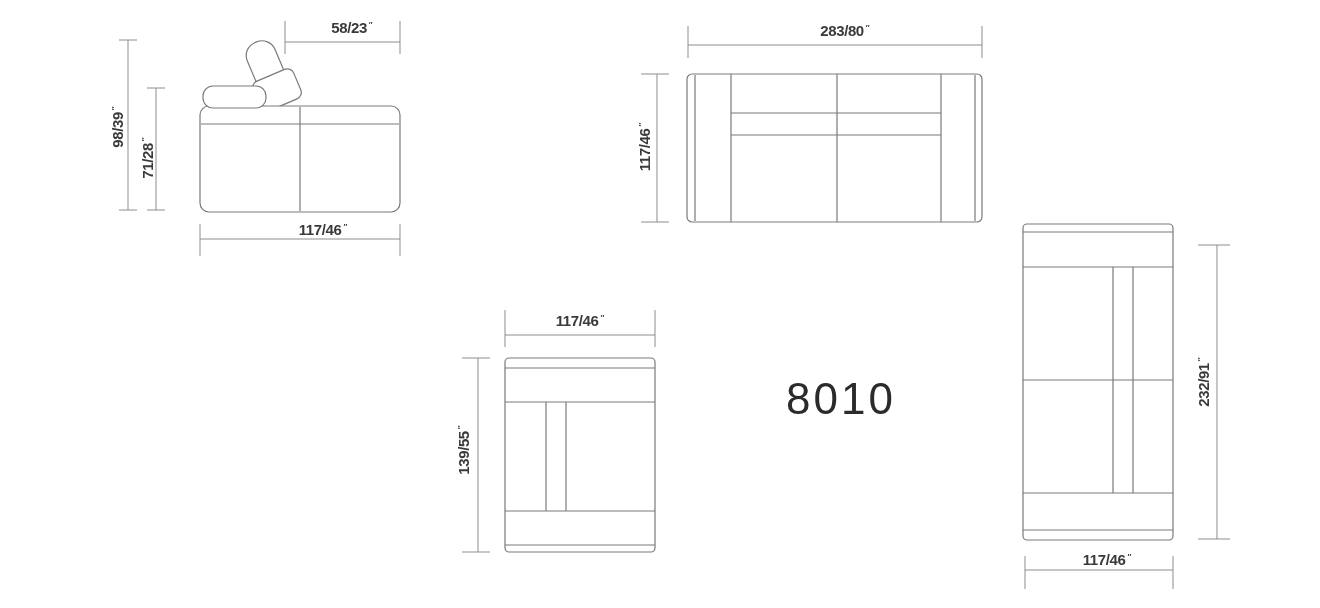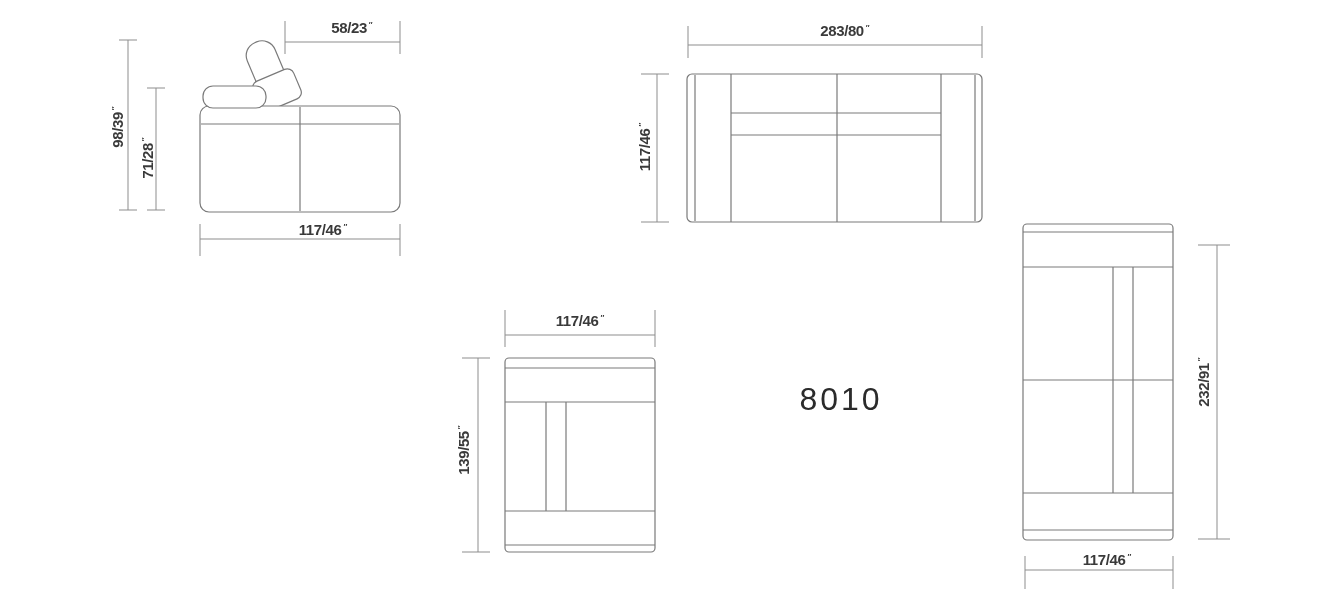--- a/index.html
+++ b/index.html
@@ -49,21 +49,21 @@
   .dim-label .unit {
     font-size: 8px;
     font-weight: 700;
     vertical-align: 6px;
     margin-left: 2px;
     letter-spacing: 0;
   }
   .product-title {
     position: absolute;
     transform: translate(-50%, -50%);
-    font-size: 32px;
+    font-size: 44px;
     font-weight: 400;
     letter-spacing: 3px;
     color: var(--title-text, #2b2b2b);
     white-space: nowrap;
     line-height: 1;
   }
 </style>
 </head>
 <body>
 

